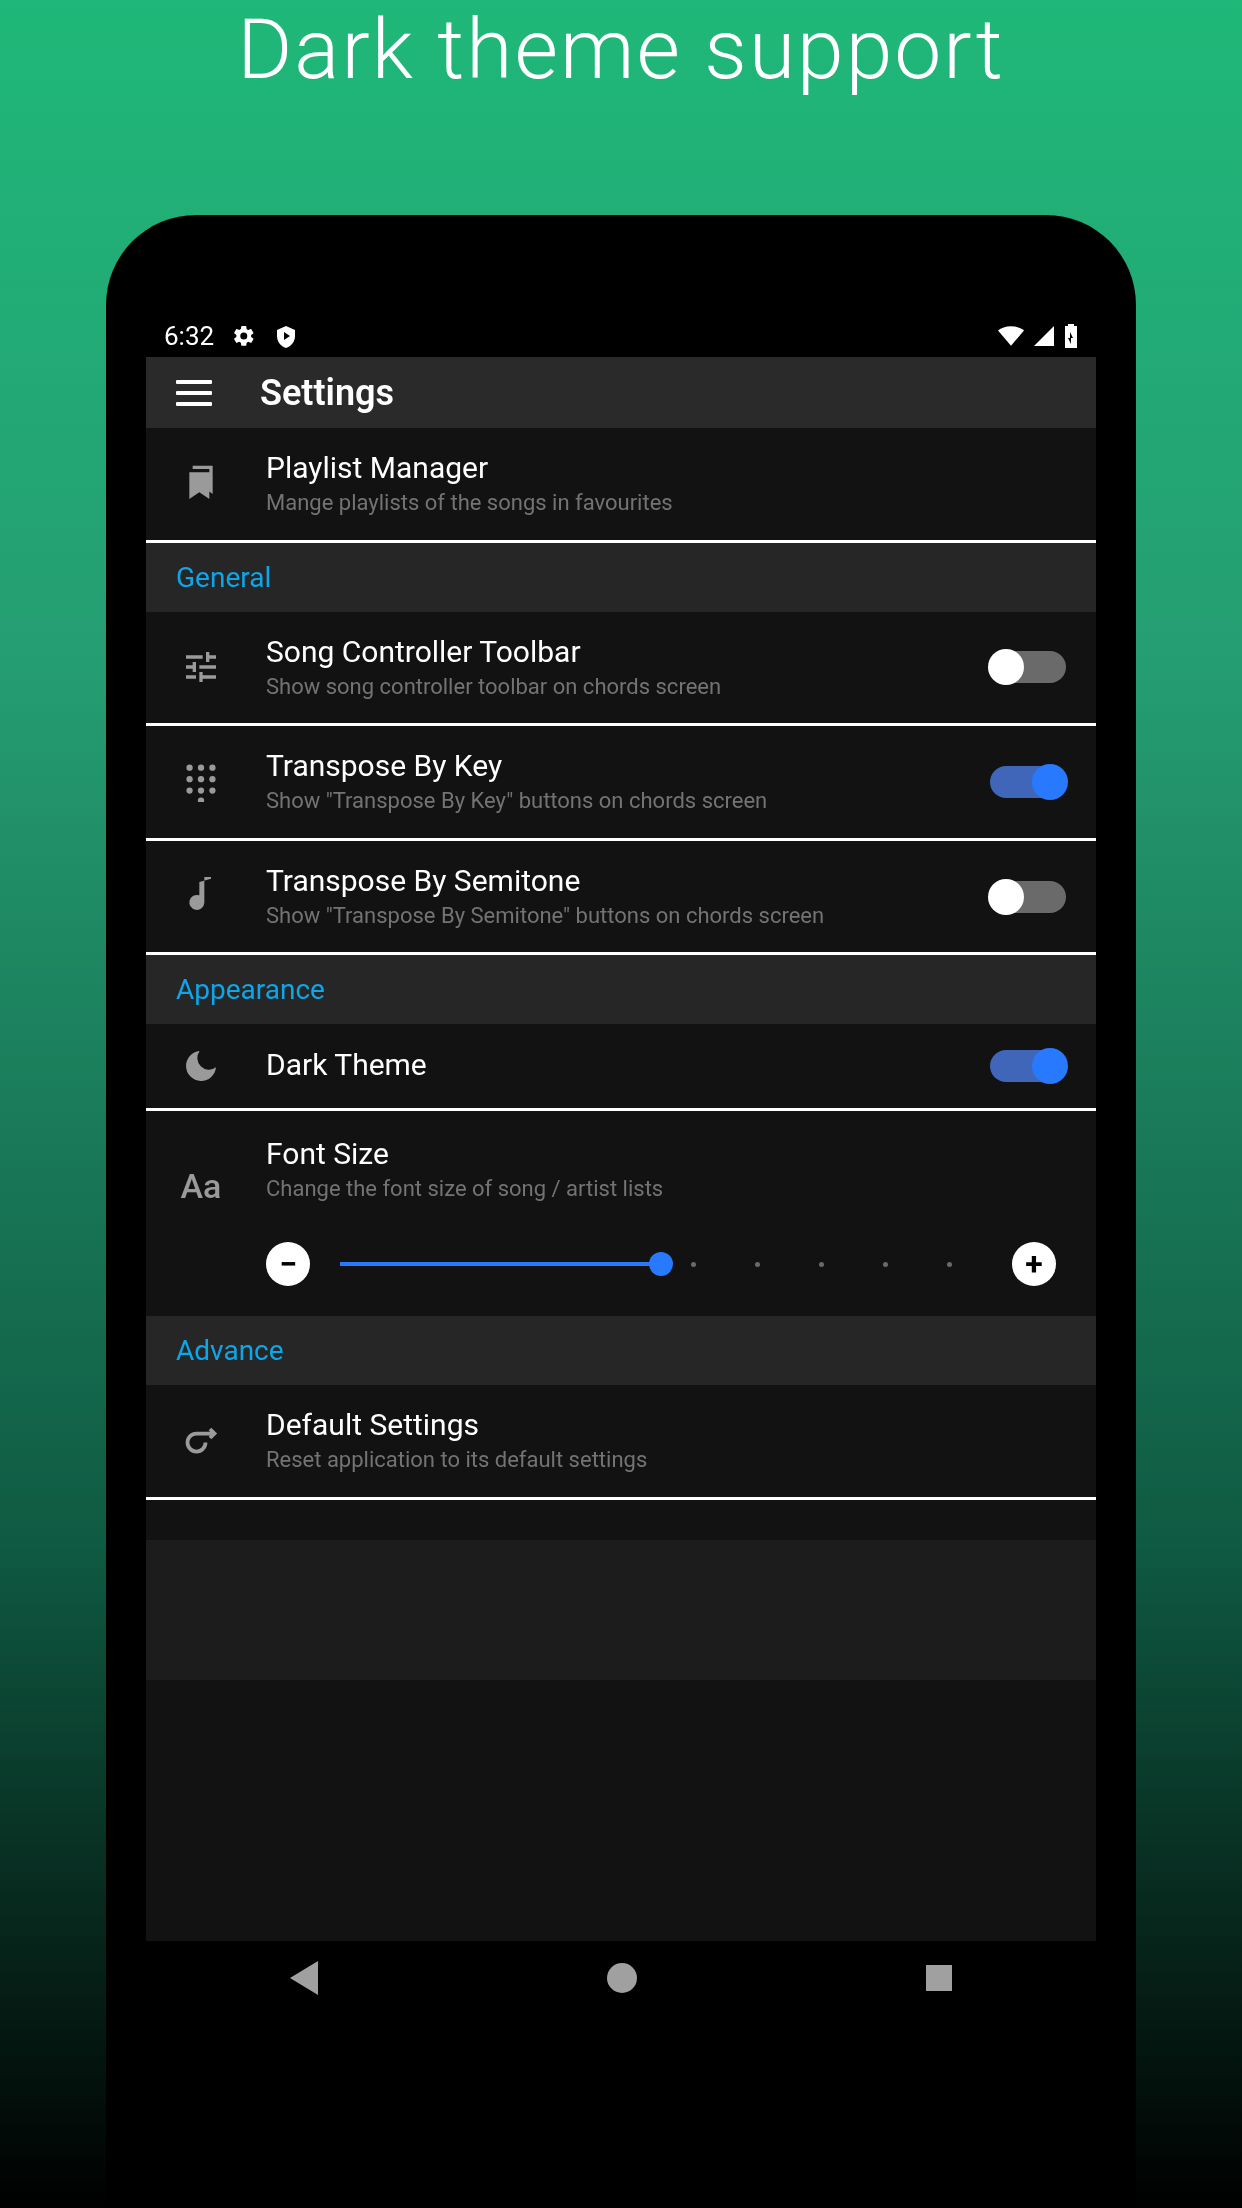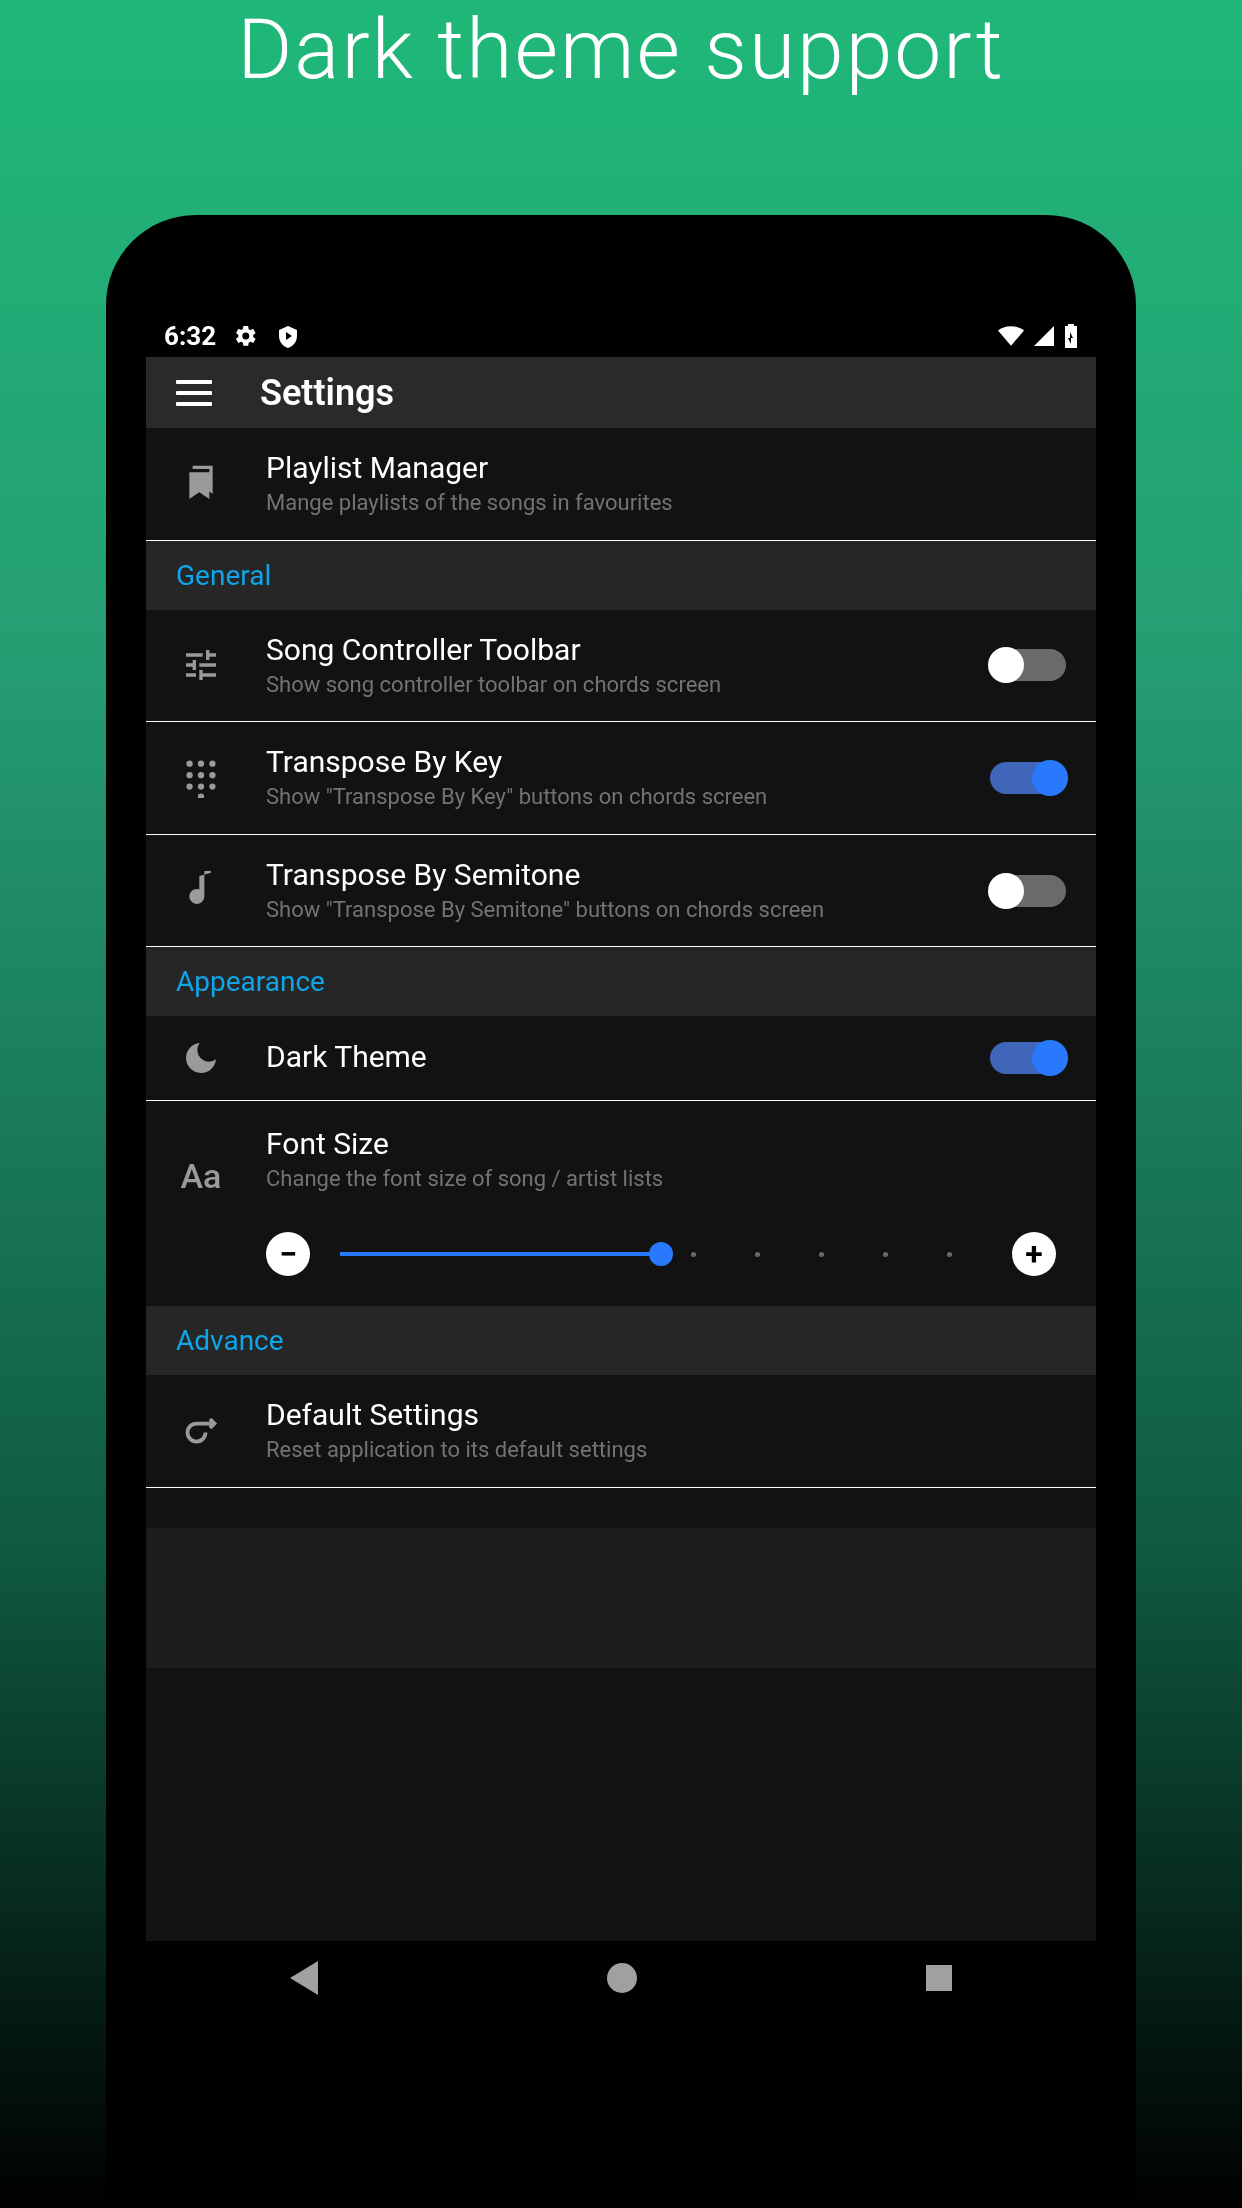--- a/index.html
+++ b/index.html
@@ -42,21 +42,21 @@
   }
   .status-bar {
     height: 42px;
     background: #000000;
     display: flex;
     align-items: center;
     justify-content: space-between;
     padding: 0 18px;
     color: #ffffff;
     font-size: 26px;
-    font-weight: 700;
+    font-weight: 400;
   }
   .status-left {
     display: flex;
     align-items: center;
     gap: 18px;
   }
   .status-right {
     display: flex;
     align-items: center;
     gap: 10px;
@@ -83,21 +83,21 @@
   .app-title {
     color: #ffffff;
     font-size: 36px;
     font-weight: 600;
   }
   .setting-row {
     display: flex;
     align-items: center;
     padding: 22px 30px;
     gap: 40px;
-    border-bottom: 1px solid #ffffff;
+    border-bottom: 3px solid #ffffff;
   }
   .setting-row:last-child {
     border-bottom: none;
   }
   .icon-cell {
     width: 50px;
     display: flex;
     align-items: center;
     justify-content: center;
     flex-shrink: 0;

